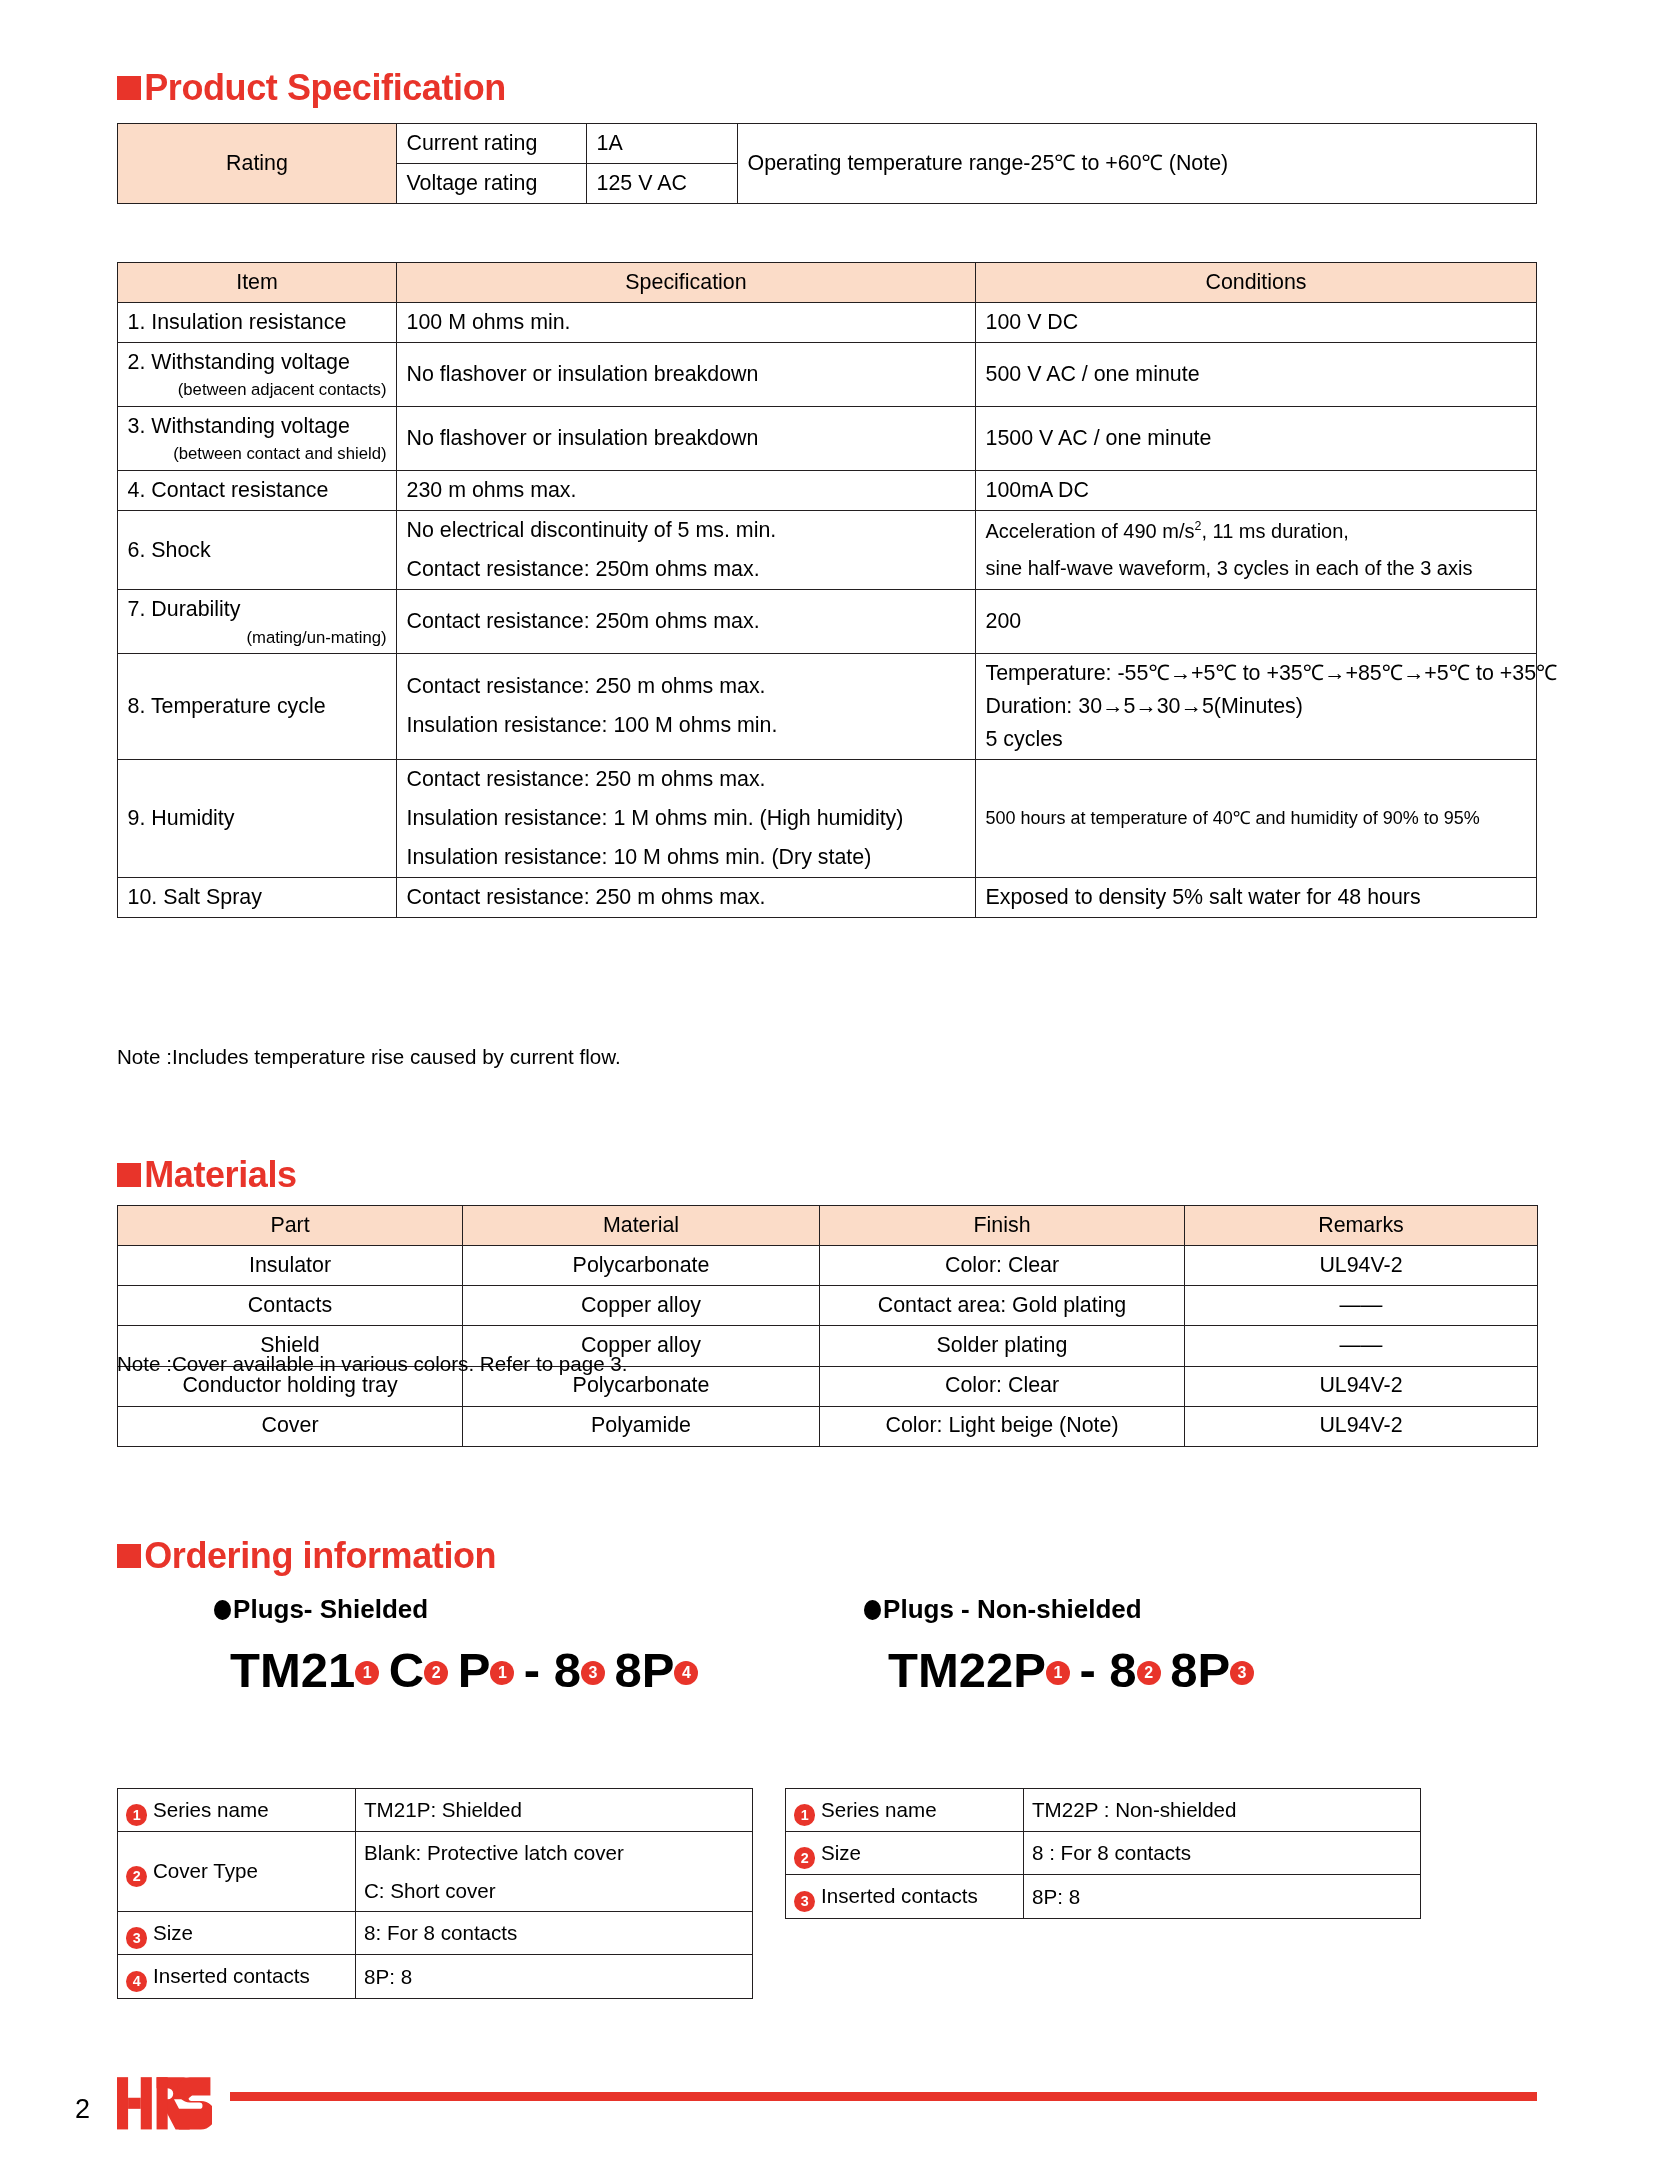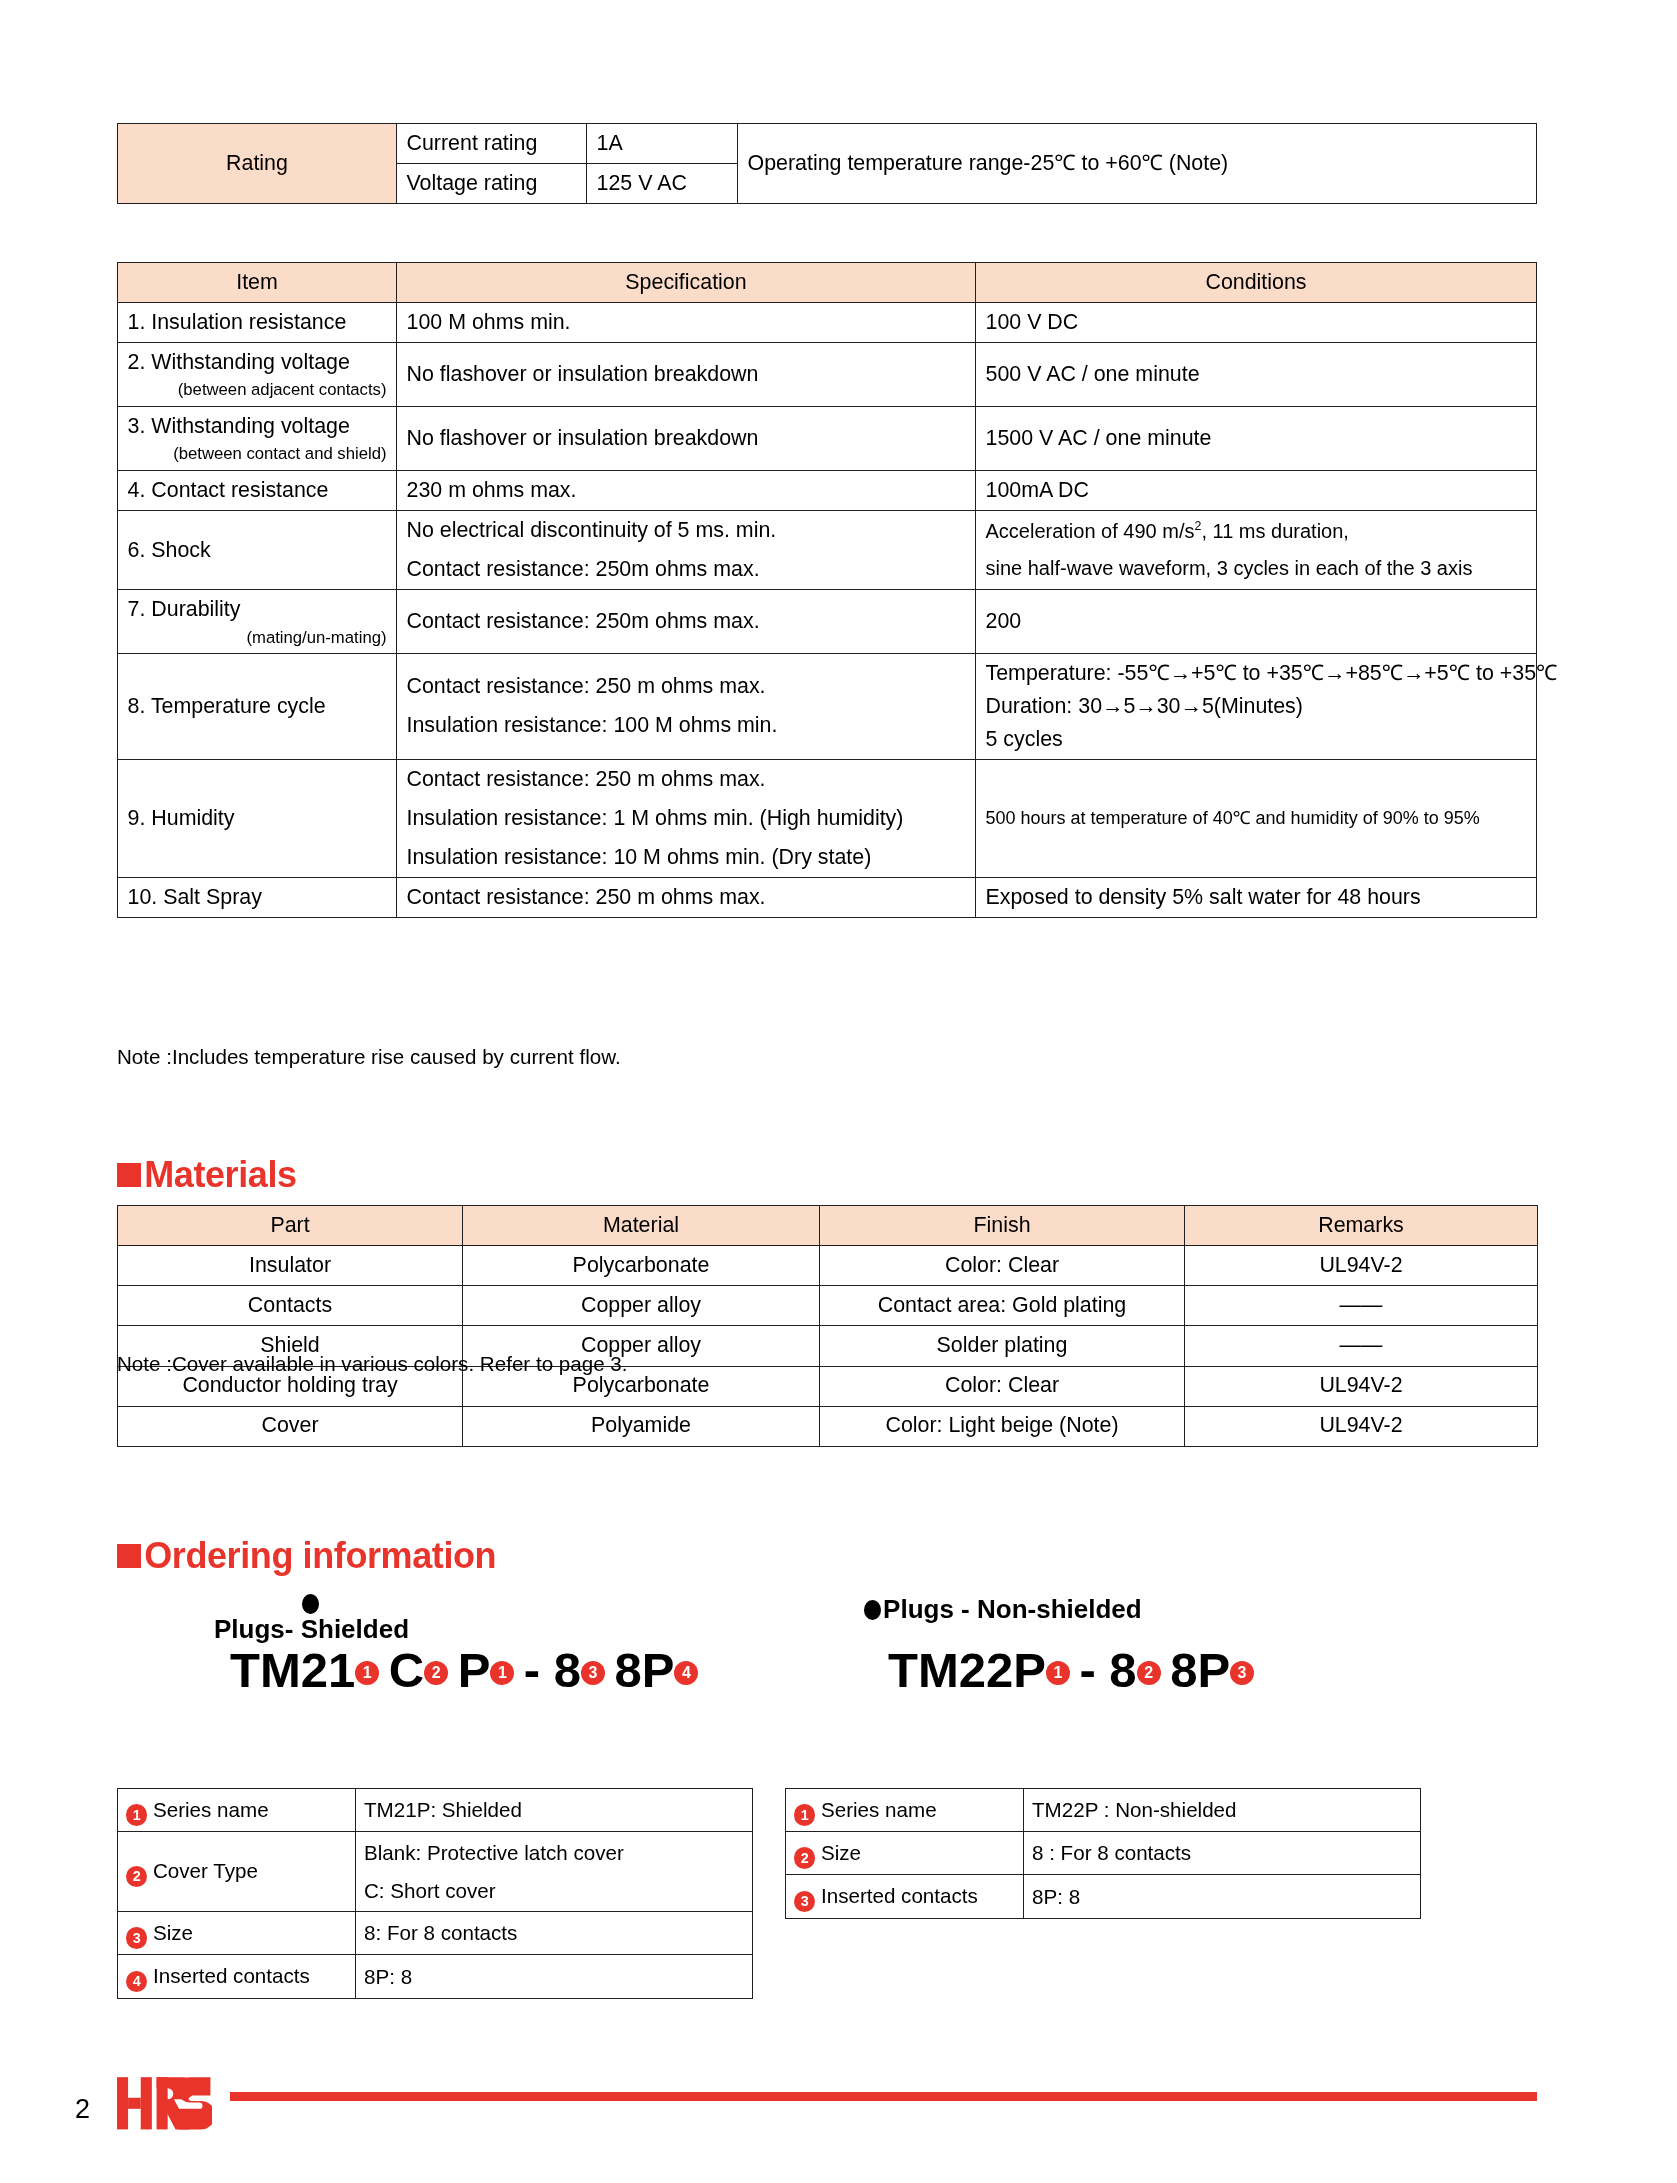--- a/index.html
+++ b/index.html
@@ -167,20 +167,24 @@
     font-size: 27px;
     color: #000;
   }
   .hrs-logo { position: absolute; }
 </style>
 </head>
 <body>
 
 <div class="page">
 
+  <div class="section-heading" style="left:117px; top:67px;">
+    <span class="sq"></span>
+    <span>Product Specification</span>
+  </div>
 
   <table class="doc" id="rating-table" style="left:117px; top:123px; width:1420px;">
     <colgroup>
       <col style="width:279px">
       <col style="width:190px">
       <col style="width:151px">
       <col style="width:799px">
     </colgroup>
     <tbody>
       <tr>
@@ -357,21 +361,21 @@
       </tbody>
   </table>
 
   <div class="note" style="left:117px; top:1352px;">Note :Cover available in various colors. Refer to page 3.</div>
 
   <div class="section-heading" style="left:117px; top:1535px;">
     <span class="sq"></span>
     <span>Ordering information</span>
   </div>
 
-  <div class="bullet-head" style="left:214px; top:1594px;flex-direction:column;">
+  <div class="bullet-head" style="left:214px; top:1594px;">
     <span class="dot"></span>
     <span>Plugs- Shielded</span>
   </div>
   <div class="partnum" id="pn-shielded" style="left:230px; top:1646px;">
       <div class="pn-seg" style="margin-left: 0px;">
         <span class="txt">TM21</span>
         <span class="rule"></span>
         <span class="marker"><span class="cnum">1</span></span>
       </div>
       <div class="pn-seg" style="margin-left: 9.5px;">

